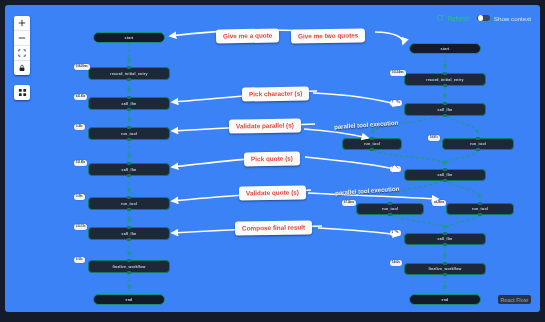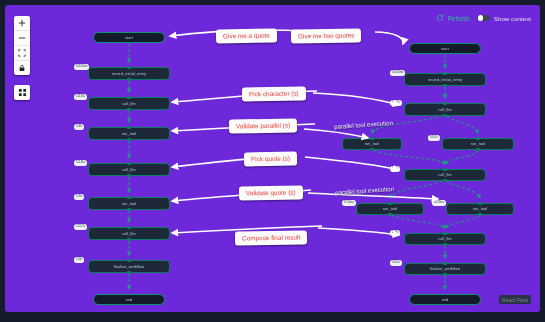--- a/index.html
+++ b/index.html
@@ -7,21 +7,21 @@
     width:545px;height:322px;overflow:hidden;
     background:#141b2b;
     font-family:"Liberation Sans", sans-serif;
     -webkit-font-smoothing:antialiased;
   }
   #app{position:relative;width:545px;height:322px;}
 
   
   #canvas{
     position:absolute;left:5px;top:5px;width:535px;height:307px;
-    background:#6d28d9;border-radius:3px;overflow:hidden;
+    background:#3b82f6;border-radius:3px;overflow:hidden;font-weight:bold;
   }
   #edge-layer{position:absolute;left:0;top:0;width:535px;height:307px;}
   #anno-layer{position:absolute;left:0;top:0;width:535px;height:307px;pointer-events:none;}
 
   
   .node{
     position:absolute;box-sizing:border-box;
     border:1px solid #0f7b63;background:#1d2838;
     border-radius:4px;
     display:flex;align-items:center;justify-content:center;
@@ -288,21 +288,21 @@
       </g>
     </svg>
 
     <div id="annos">
         <div class="callout" style="left: 211px; top: 24px; transform: rotate(-1deg);">Give me a quote</div>
         <div class="callout" style="left: 286px; top: 24px; transform: rotate(-1deg);">Give me two quotes</div>
         <div class="callout" style="left: 237px; top: 82px; transform: rotate(-1deg);">Pick character (s)</div>
         <div class="callout" style="left: 224px; top: 114px; transform: rotate(-1deg);">Validate parallel (s)</div>
         <div class="callout" style="left: 239px; top: 147px; transform: rotate(-1deg);">Pick quote (s)</div>
         <div class="callout" style="left: 234px; top: 181px; transform: rotate(-1deg);">Validate quote (s)</div>
-        <div class="callout" style="left: 230px; top: 216px; transform: rotate(-1deg); margin-top: 10px;">Compose final result</div>
+        <div class="callout" style="left: 230px; top: 216px; transform: rotate(-1deg);">Compose final result</div>
         <div class="plainlabel" style="left: 329px; top: 116px; transform: rotate(-4deg);">parallel tool execution</div>
         <div class="plainlabel" style="left: 330px; top: 182px; transform: rotate(-4deg);">parallel tool execution</div>
       </div>
 
     <div id="watermark">React Flow</div>
   </div>
 
   <div id="controls">
     <div class="ctl">
       <svg width="8" height="8" viewBox="0 0 10 10">

